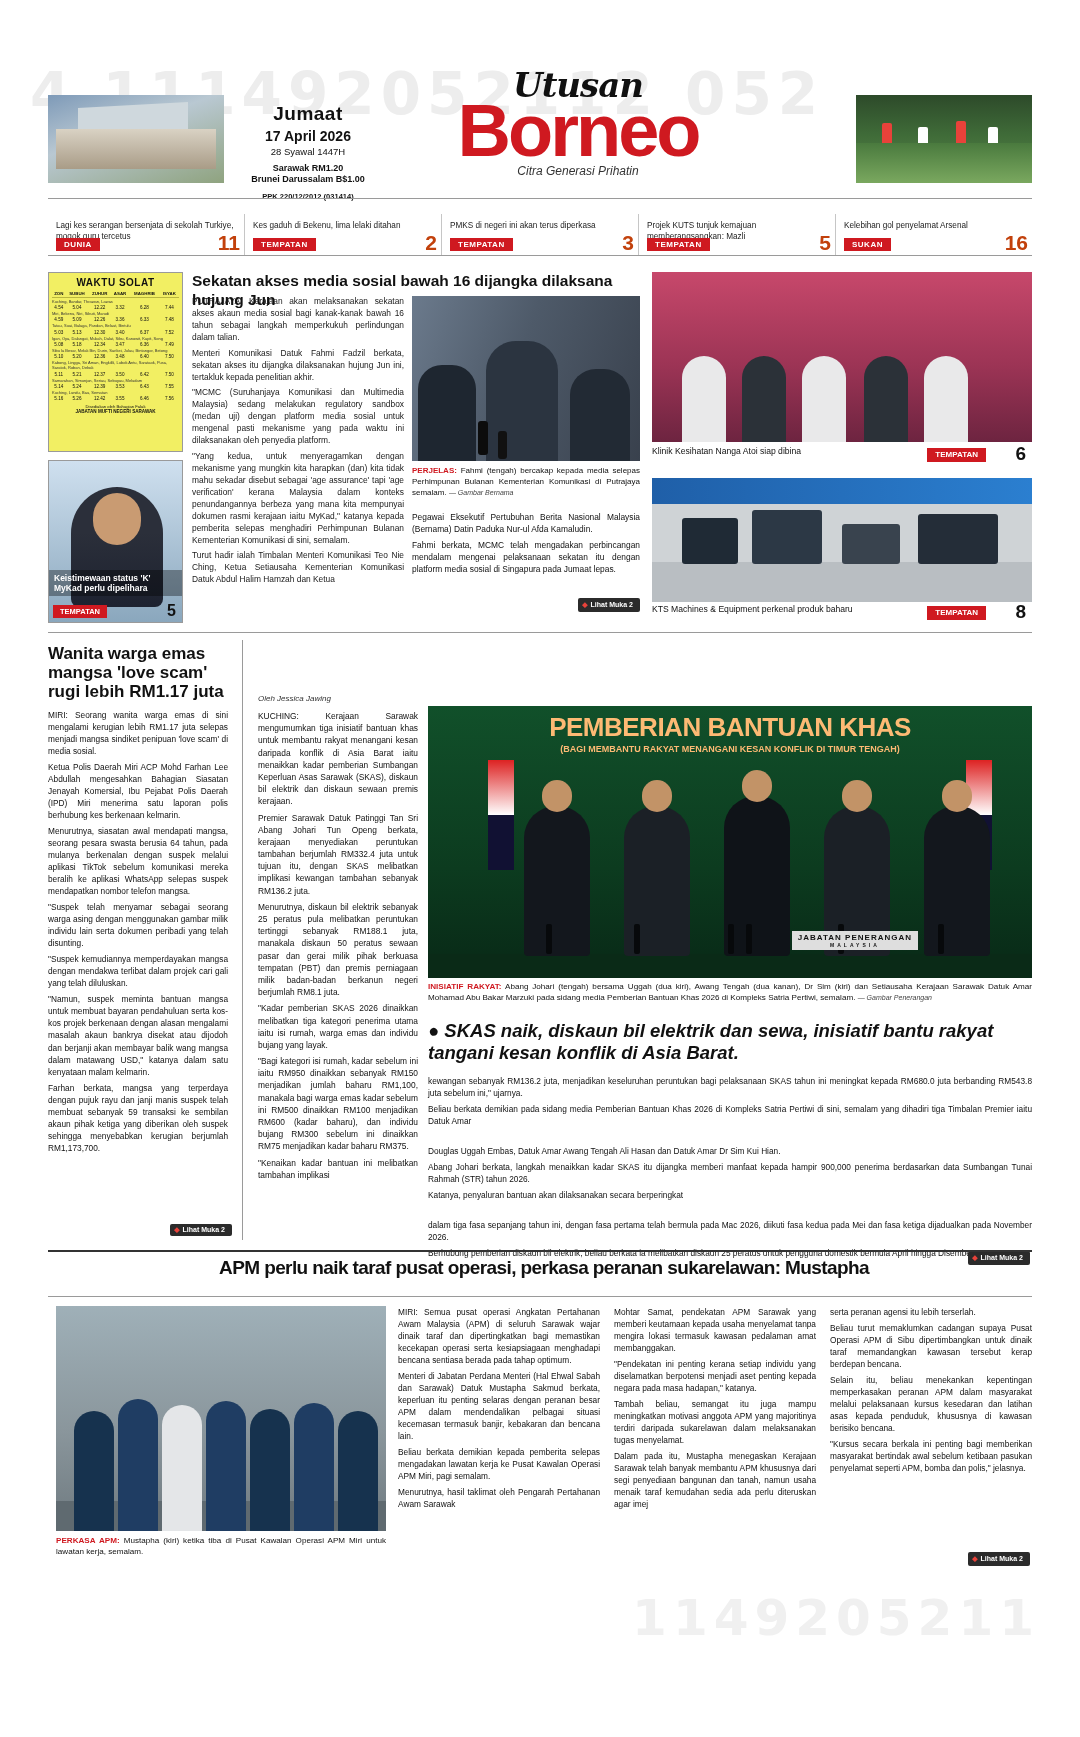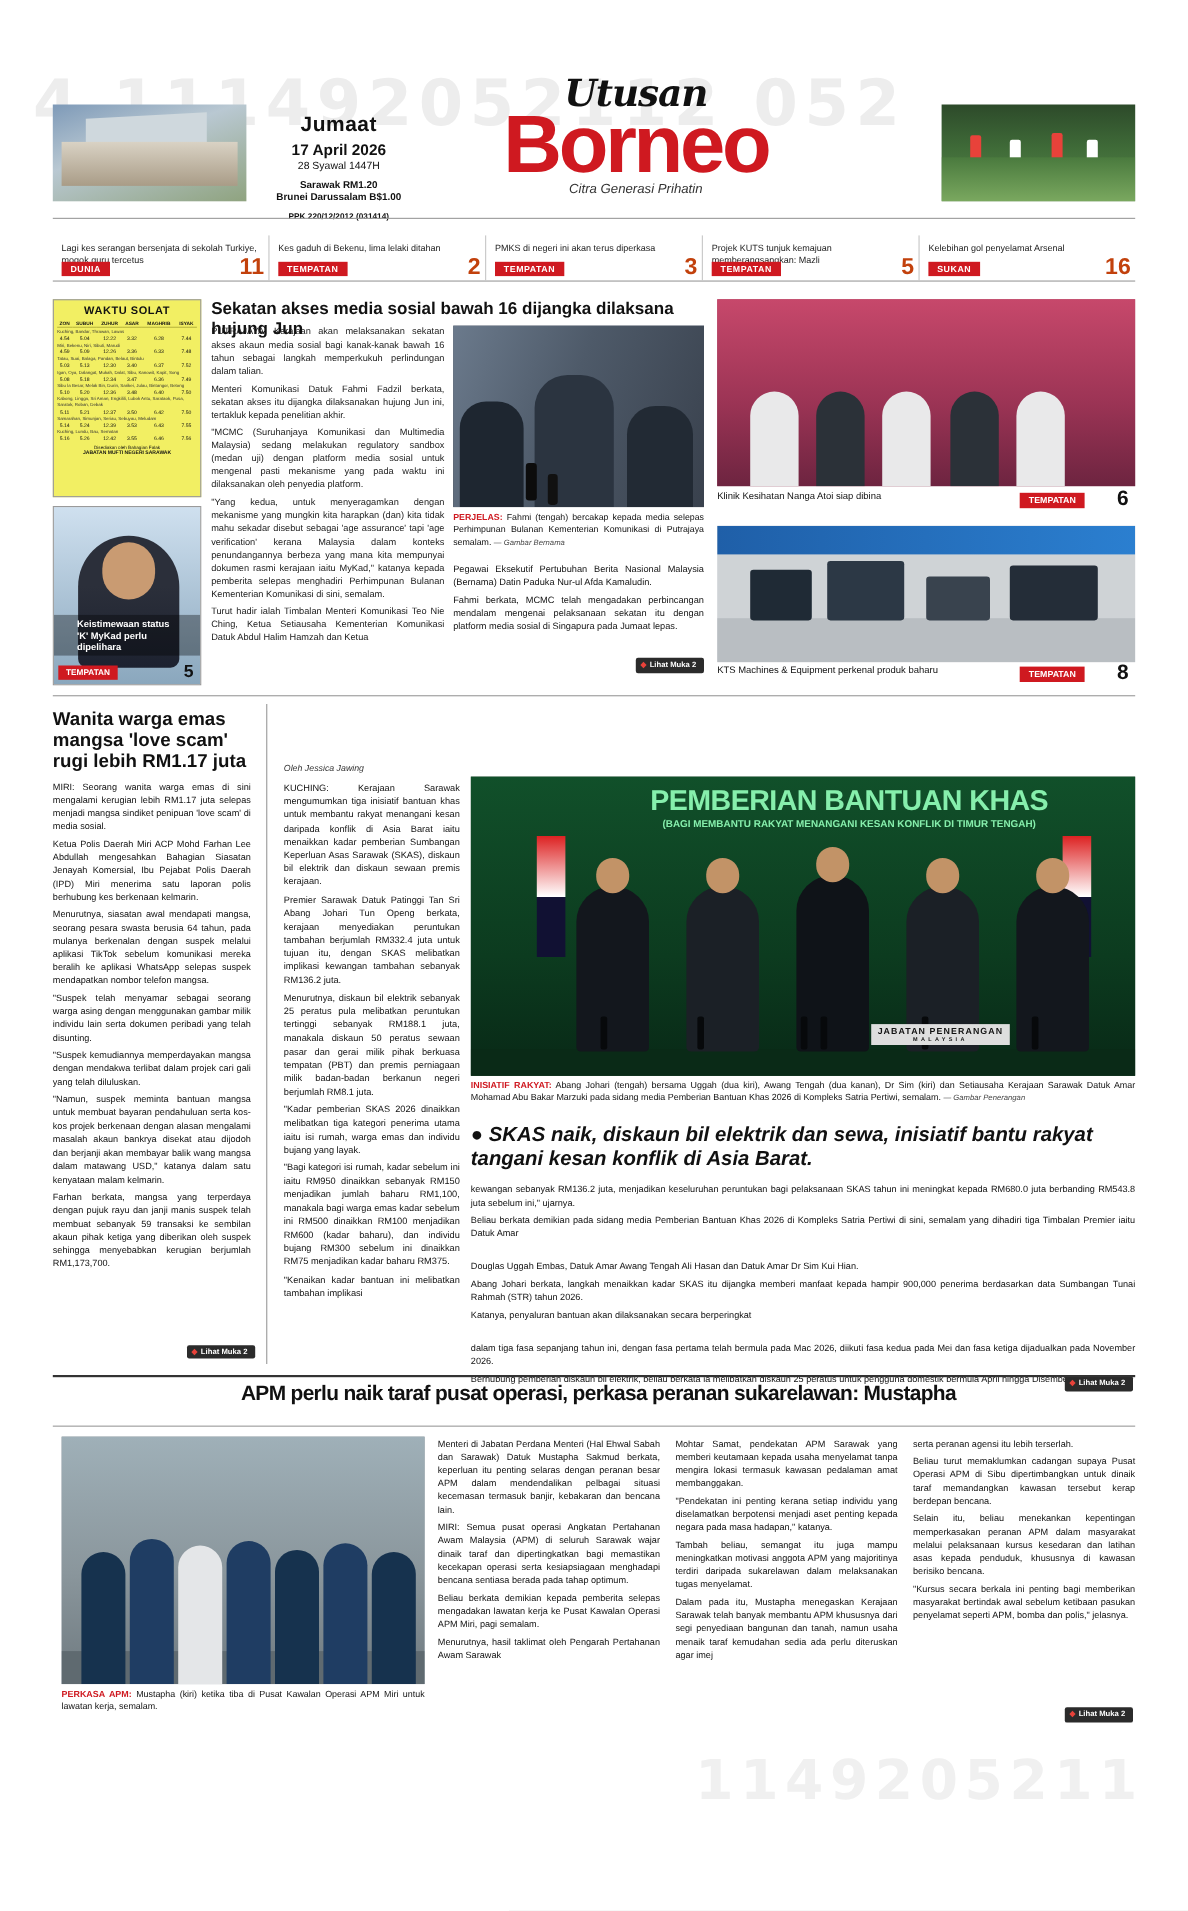--- a/index.html
+++ b/index.html
@@ -119,21 +119,21 @@
     position:absolute; left:22px; top:26px; width:92px; height:120px;
     background:linear-gradient(180deg,#2b2f3a 0%,#2b2f3a 38%,#1d2230 100%);
     border-radius:46px 46px 8px 8px;
   }
   .promo .face:after{
     content:""; position:absolute; left:22px; top:6px; width:48px; height:52px;
     background:#c99b72; border-radius:24px;
   }
   .promo .cap {
     position:absolute; left:0; bottom:26px; width:100%;
-    color:#fff; font-size:8.5px; font-weight:700; line-height:1.2; padding:3px 21px;
+    color:#fff; font-size:8.5px; font-weight:700; line-height:1.2; padding:3px 5px;
     background:rgba(0,0,0,.35);
   }
   .promo .tag {
     position:absolute; left:4px; bottom:4px; background:#cf1920; color:#fff;
     font-size:7.5px; font-weight:700; padding:2px 7px;
   }
   .promo .num { position:absolute; right:6px; bottom:2px; font-size:16px; font-weight:700; color:#111;}
 
   
   .lead-hl {
@@ -235,21 +235,21 @@
     position:absolute; left:258px; top:710px; width:160px; height:530px;
     font-size:8.4px; line-height:1.45; text-align:justify;
   }
   .main-col1 p { margin:0 0 4px;}
   .main-photo {
     position:absolute; left:428px; top:706px; width:604px; height:272px;
     background:#0d3b1e; overflow:hidden;
   }
   .main-photo .bg { position:absolute; inset:0; background:linear-gradient(180deg,#11502a 0%,#0c3b1f 60%,#082816 100%); }
   .main-photo .banner {
-    position:absolute; left:0; top:6px; width:100%; text-align:center; color:#86efac;margin-left:42px;
+    position:absolute; left:0; top:6px; width:100%; text-align:center; color:#fdba74;
   }
   .main-photo .banner .b1 { font-size:26px; font-weight:700; letter-spacing:-.5px; }
   .main-photo .banner .b2 { font-size:9px; font-weight:700; margin-top:1px;}
   .main-photo .figure { position:absolute; bottom:22px; width:66px; height:150px; background:#13171d; border-radius:32px 32px 4px 4px;}
   .main-photo .figure .head { position:absolute; left:18px; top:-26px; width:30px; height:32px; background:#c29367; border-radius:15px;}
   .main-photo .table { position:absolute; left:0; bottom:0; width:100%; height:24px; background:#0a2a17;}
   .main-photo .mic { position:absolute; bottom:24px; width:6px; height:30px; background:#07090b; border-radius:2px;}
   .main-photo .flag { position:absolute; top:54px; width:26px; height:110px; }
   .main-photo .plaque {
     position:absolute; right:114px; bottom:28px; background:#dedede; color:#111;
@@ -650,22 +650,22 @@
     <span class="p orange" style="left:238px;height:128px;"></span>
     <span class="p" style="left:282px;height:120px;"></span>
   </div>
   <div class="bot-cap">
     <b class="red">PERKASA APM:</b>
     <span>Mustapha (kiri) ketika tiba di Pusat Kawalan Operasi APM Miri untuk lawatan kerja, semalam.</span>
   </div>
 
   <div class="bot-cols">
     <div class="c">
+      <p>MIRI: Semua pusat operasi Angkatan Pertahanan Awam Malaysia (APM) di seluruh Sarawak wajar dinaik taraf dan dipertingkatkan bagi memastikan kecekapan operasi serta kesiapsiagaan menghadapi bencana sentiasa berada pada tahap optimum.</p>
       <p>Menteri di Jabatan Perdana Menteri (Hal Ehwal Sabah dan Sarawak) Datuk Mustapha Sakmud berkata, keperluan itu penting selaras dengan peranan besar APM dalam mendendalikan pelbagai situasi kecemasan termasuk banjir, kebakaran dan bencana lain.</p>
-      <p>MIRI: Semua pusat operasi Angkatan Pertahanan Awam Malaysia (APM) di seluruh Sarawak wajar dinaik taraf dan dipertingkatkan bagi memastikan kecekapan operasi serta kesiapsiagaan menghadapi bencana sentiasa berada pada tahap optimum.</p>
       <p>Beliau berkata demikian kepada pemberita selepas mengadakan lawatan kerja ke Pusat Kawalan Operasi APM Miri, pagi semalam.</p>
       <p>Menurutnya, hasil taklimat oleh Pengarah Pertahanan Awam Sarawak</p>
     </div>
     <div class="c">
       <p>Mohtar Samat, pendekatan APM Sarawak yang memberi keutamaan kepada usaha menyelamat tanpa mengira lokasi termasuk kawasan pedalaman amat membanggakan.</p>
       <p>"Pendekatan ini penting kerana setiap individu yang diselamatkan berpotensi menjadi aset penting kepada negara pada masa hadapan," katanya.</p>
       <p>Tambah beliau, semangat itu juga mampu meningkatkan motivasi anggota APM yang majoritinya terdiri daripada sukarelawan dalam melaksanakan tugas menyelamat.</p>
       <p>Dalam pada itu, Mustapha menegaskan Kerajaan Sarawak telah banyak membantu APM khususnya dari segi penyediaan bangunan dan tanah, namun usaha menaik taraf kemudahan sedia ada perlu diteruskan agar imej</p>
     </div>
     <div class="c" style="position:relative;">

